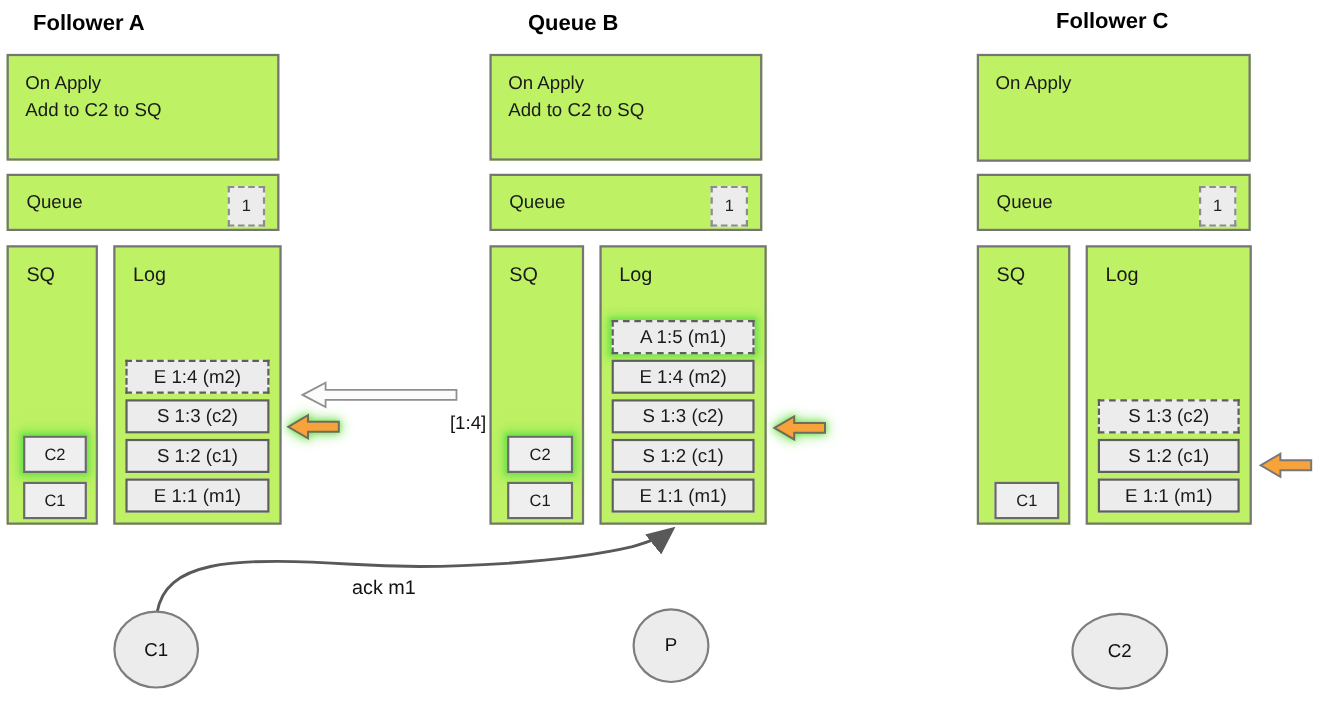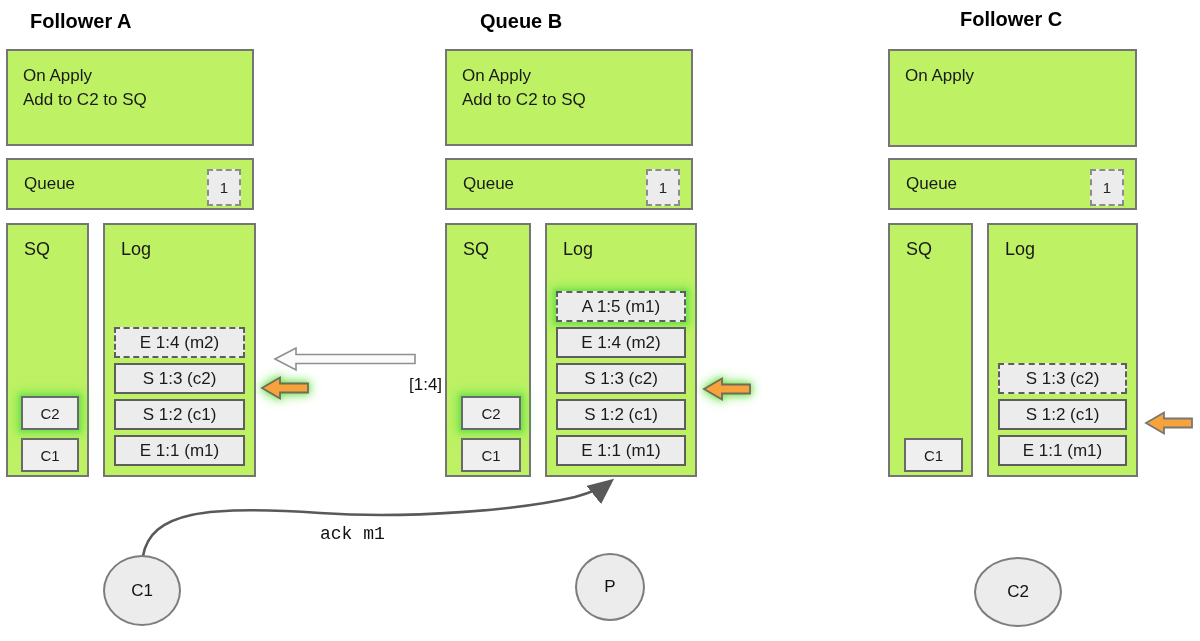--- a/index.html
+++ b/index.html
@@ -151,19 +151,19 @@
 
   <svg class="abs" style="left:0;top:0;pointer-events:none;" width="1200" height="641" viewBox="0 0 1200 641">
     <defs>
       <marker id="ah" markerWidth="11" markerHeight="9" refX="8" refY="4.5" orient="auto">
         <path d="M0,0 L10,4.5 L0,9 z" fill="#595959"></path>
       </marker>
     </defs>
     <path d="M 143 556 C 151 512, 205 505, 320 513 C 410 519, 520 510, 575 497 Q 600 490 610 482" fill="none" stroke="#595959" stroke-width="2.6" marker-end="url(#ah)"></path>
   </svg>
 
-  <div class="abs float-label" style="left:320px;top:524px;font-size:18px;font-family:Liberation Mono, monospace;">ack m1</div>
+  <div class="abs float-label" style="left:320px;top:524px;font-size:18px;">ack m1</div>
 
   <div class="abs actor" style="left:103px;top:555px;width:78px;height:71px;">C1</div>
   <div class="abs actor" style="left:575px;top:553px;width:70px;height:68px;">P</div>
   <div class="abs actor" style="left:974px;top:557px;width:88px;height:70px;">C2</div>
 
 </div>
 
 </body></html>

